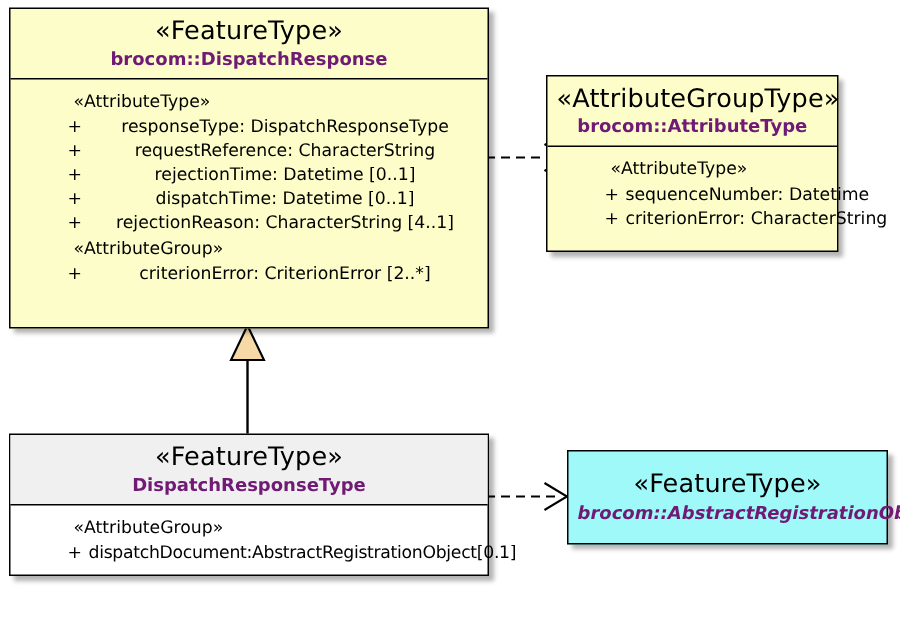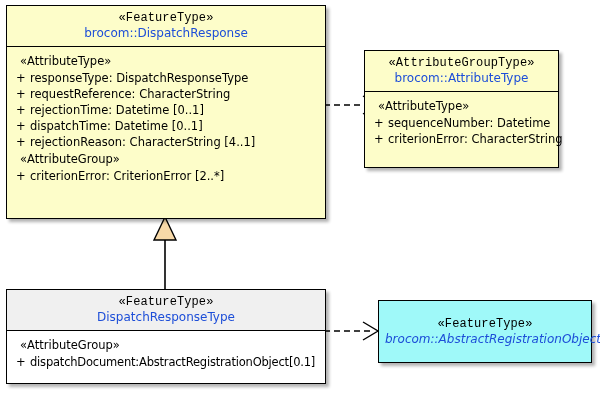--- a/index.html
+++ b/index.html
@@ -31,33 +31,33 @@
   }
   .umlbox .divider {
     height: 0;
     border-top: 1.5px solid #000000;
     font-size: 0;
     line-height: 0;
   }
   .umlbox .body {
     box-sizing: border-box;
     padding: 5px 4px 6px 4px;
+    margin-left: 29px;
   }
 
   .stereo {
-    font-size: 12px;
+    font-size: 17px;
     color: #000000;
     letter-spacing: 0.1px;
     white-space: nowrap;
-    font-family: Liberation Mono, monospace;
   }
   .clsname {
     font-size: 12px;
-    font-weight: normal;
-    color: #1d4ed8;
+    font-weight: bold;
+    color: #701a75;
     white-space: nowrap;
   }
   .clsname.abstract {
     font-style: italic;
   }
 
   
   .grp {
     font-size: 11.5px;
     color: #000000;
@@ -75,20 +75,21 @@
   }
   .attr .vis {
     width: 19px;
     flex: 0 0 19px;
     text-align: left;
     padding-left: 5px;
     box-sizing: border-box;
   }
   .attr .sig {
     flex: 1 1 auto;
+    text-align: center;
   }
   .attr.tight .sig {
     letter-spacing: -0.2px;
   }
 
   
   .fill-yellow { background: #fdfdc9; }
   .fill-cyan   { background: #9ff9f9; }
   .fill-white  { background: #ffffff; }
   .fill-grey   { background: #f0f0f0; }

